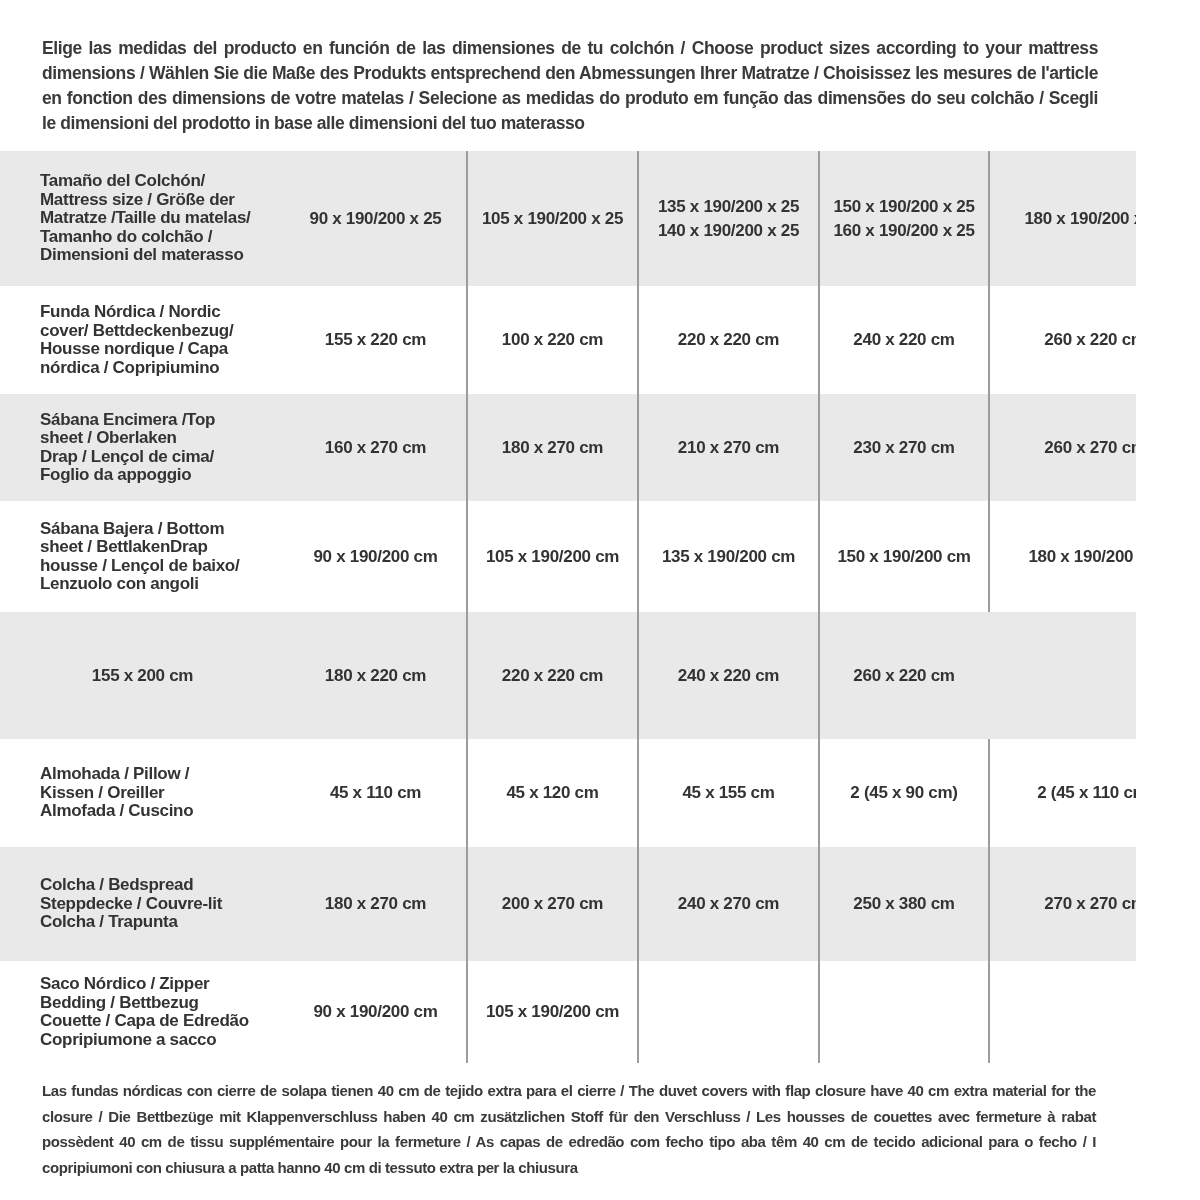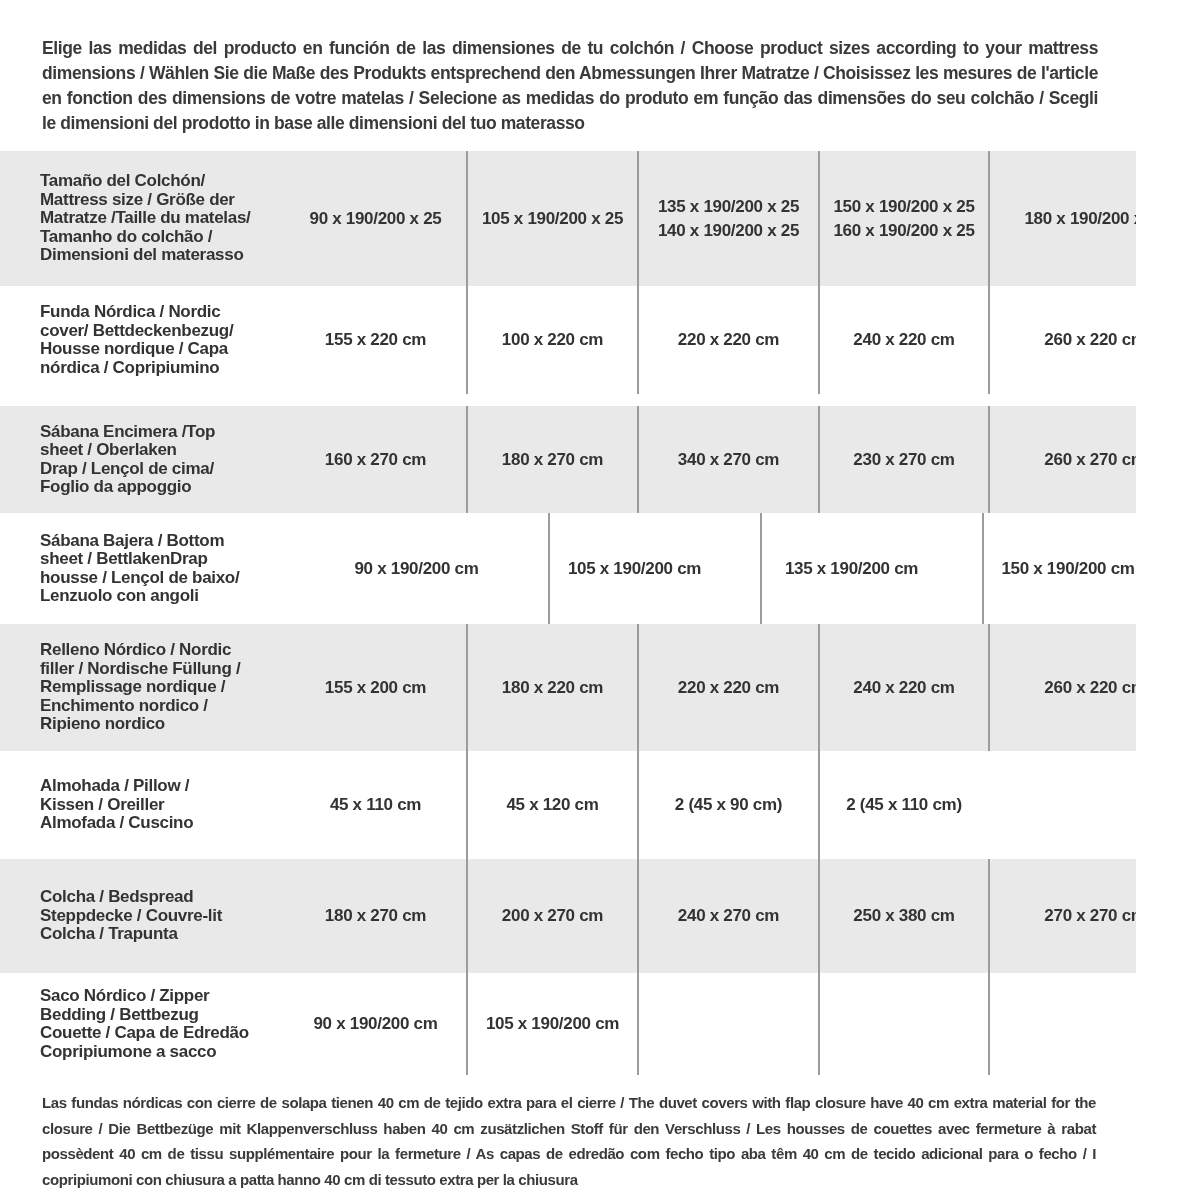--- a/index.html
+++ b/index.html
@@ -24,22 +24,22 @@
   }
   .size-table { width: 1200px; }
   .row {
     display: grid;
     grid-template-columns: 285px 181px 171px 181px 170px 212px;
   }
   .row:nth-child(odd) { background: #e9e9e9; }
   .row:nth-child(even) { background: #ffffff; }
   .row:nth-child(1) { min-height: 135px; }
   .row:nth-child(2) { min-height: 108px; }
-  .row:nth-child(3) { min-height: 107px; margin-top: 12px; }
-  .row:nth-child(4) { min-height: 111px; gap: 41px; }
+  .row:nth-child(3) { min-height: 107px; }
+  .row:nth-child(4) { min-height: 111px; }
   .row:nth-child(5) { min-height: 127px; }
   .row:nth-child(6) { min-height: 108px; }
   .row:nth-child(7) { min-height: 114px; }
   .row:nth-child(8) { min-height: 102px; }
   .cell {
     display: flex;
     align-items: center;
     white-space: pre-line;
     font-weight: 700;
     letter-spacing: -0.3px;
@@ -101,53 +101,49 @@
         <div class="cell val">240 x 220 cm</div>
         <div class="cell val">260 x 220 cm</div>
       </div>
       <div class="row">
         <div class="cell label">Sábana Encimera /Top
 sheet / Oberlaken
 Drap / Lençol de cima/
 Foglio da appoggio</div>
         <div class="cell val">160 x 270 cm</div>
         <div class="cell val">180 x 270 cm</div>
-        <div class="cell val">340 x 270 cm</div>
+        <div class="cell val">210 x 270 cm</div>
         <div class="cell val">230 x 270 cm</div>
         <div class="cell val">260 x 270 cm</div>
       </div>
       <div class="row">
         <div class="cell label">Sábana Bajera / Bottom
 sheet / BettlakenDrap
 housse / Lençol de baixo/
 Lenzuolo con angoli</div>
         <div class="cell val">90 x 190/200 cm</div>
         <div class="cell val">105 x 190/200 cm</div>
         <div class="cell val">135 x 190/200 cm</div>
         <div class="cell val">150 x 190/200 cm</div>
         <div class="cell val">180 x 190/200 cm</div>
       </div>
       <div class="row">
-        <div class="cell label">Relleno Nórdico / Nordic
-filler / Nordische Füllung /
-Remplissage nordique /
-Enchimento nordico /
-Ripieno nordico</div>
         <div class="cell val">155 x 200 cm</div>
         <div class="cell val">180 x 220 cm</div>
         <div class="cell val">220 x 220 cm</div>
         <div class="cell val">240 x 220 cm</div>
         <div class="cell val">260 x 220 cm</div>
       </div>
       <div class="row">
         <div class="cell label">Almohada / Pillow /
 Kissen / Oreiller
 Almofada / Cuscino</div>
         <div class="cell val">45 x 110 cm</div>
         <div class="cell val">45 x 120 cm</div>
+        <div class="cell val">45 x 155 cm</div>
         <div class="cell val">2 (45 x 90 cm)</div>
         <div class="cell val">2 (45 x 110 cm)</div>
       </div>
       <div class="row">
         <div class="cell label">Colcha / Bedspread
 Steppdecke / Couvre-lit
 Colcha / Trapunta</div>
         <div class="cell val">180 x 270 cm</div>
         <div class="cell val">200 x 270 cm</div>
         <div class="cell val">240 x 270 cm</div>

